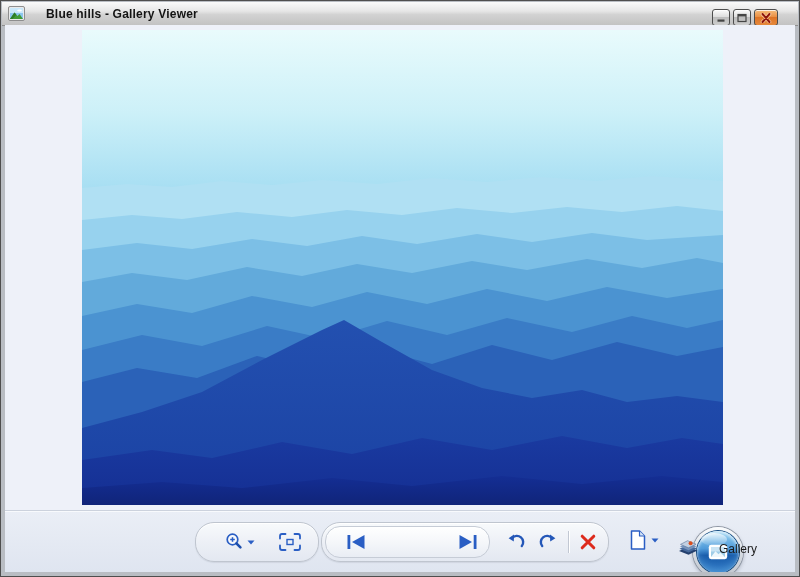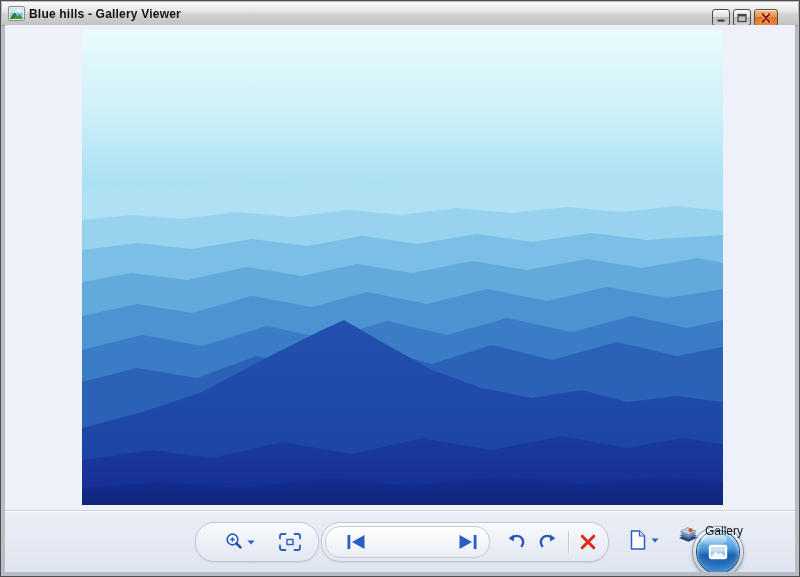--- a/index.html
+++ b/index.html
@@ -3,21 +3,21 @@
 <meta charset="utf-8">
 <style>
   html,body{margin:0;padding:0;background:#fff;}
   body{width:800px;height:577px;position:relative;font-family:"Liberation Sans",sans-serif;-webkit-font-smoothing:antialiased;}
   .window{position:absolute;inset:0;width:798px;height:575px;border:1px solid #4e4e4e;background:#b9bdc3;box-sizing:content-box;}
   
   .titlebar{position:absolute;top:1px;left:1px;right:1px;height:23px;
     background:linear-gradient(180deg,#fafafa 0%,#e6e6e6 40%,#d2d2d2 55%,#c3c3c3 100%);
     border-bottom:1px solid #8f8f8f;display:flex;align-items:center;}
   .title-icon{width:17px;height:15px;margin-left:6px;flex:0 0 auto;}
-  .window-title{margin-left:4px;font-size:12px;font-weight:700;color:#141414;letter-spacing:.2px;}
+  .window-title{margin-left:21px;font-size:12px;font-weight:700;color:#141414;letter-spacing:.2px;}
   .winbtns{position:absolute;top:7px;right:20px;display:flex;gap:3px;}
   .winbtn{height:15px;border:1px solid #4d4d4d;border-radius:3px;display:flex;align-items:center;justify-content:center;
     background:linear-gradient(180deg,#fbfbfb 0%,#dedede 45%,#bdbdbd 50%,#cdcdcd 100%);box-shadow:inset 0 1px 0 rgba(255,255,255,.8);}
   .winbtn.minb,.winbtn.maxb{width:16px;}
   .winbtn.closeb{width:22px;background:linear-gradient(180deg,#f6bd7c 0%,#ea9146 45%,#de7426 50%,#e5893c 100%);}
   
   .client{position:absolute;top:24px;left:4px;right:4px;bottom:4px;background:#eef1f9;overflow:hidden;}
   .photo{position:absolute;left:77px;top:5px;width:641px;height:475px;}
   .photo svg{display:block;}
   .area-sep{position:absolute;left:0;right:0;top:485px;height:1px;background:#ccd2dd;}
@@ -37,21 +37,21 @@
   .play-outer{position:absolute;left:371px;top:4px;width:50px;height:50px;border-radius:50%;
     background:linear-gradient(180deg,#fcfdfe 0%,#d5dae1 55%,#bfc5cd 100%);
     box-shadow:0 0 0 1px #8f97a3,0 2px 4px rgba(40,50,70,.35);}
   .play-inner{position:absolute;left:4px;top:4px;width:42px;height:42px;border-radius:50%;
     background:linear-gradient(180deg,#9ed7f4 0%,#4e9ada 42%,#1a5dac 58%,#2f79c6 100%);
     box-shadow:0 0 0 1px #134a80,inset 0 2px 3px rgba(255,255,255,.65),inset 0 -4px 7px rgba(130,200,240,.35);
     display:flex;align-items:center;justify-content:center;}
   .play-gloss{position:absolute;left:8px;top:6px;width:26px;height:13px;border-radius:50%;
     background:linear-gradient(180deg,rgba(255,255,255,.75),rgba(255,255,255,.05));}
   
-  .gallery-btn{position:absolute;left:668px;top:12px;height:32px;display:flex;align-items:flex-start;gap:6px;padding:0 4px;border-radius:4px;}
+  .gallery-btn{position:absolute;left:668px;top:12px;height:32px;display:flex;align-items:flex-end;gap:20px;padding:0 4px;border-radius:4px;}
   .gallery-label{font-size:12px;color:#1a1a1a;}
   .filebtn{position:absolute;left:622px;top:12px;height:32px;display:flex;align-items:center;gap:5px;padding:0 3px;}
 </style>
 </head>
 <body>
 
 <div class="window">
 
   <div class="titlebar">
     <span class="title-icon">

